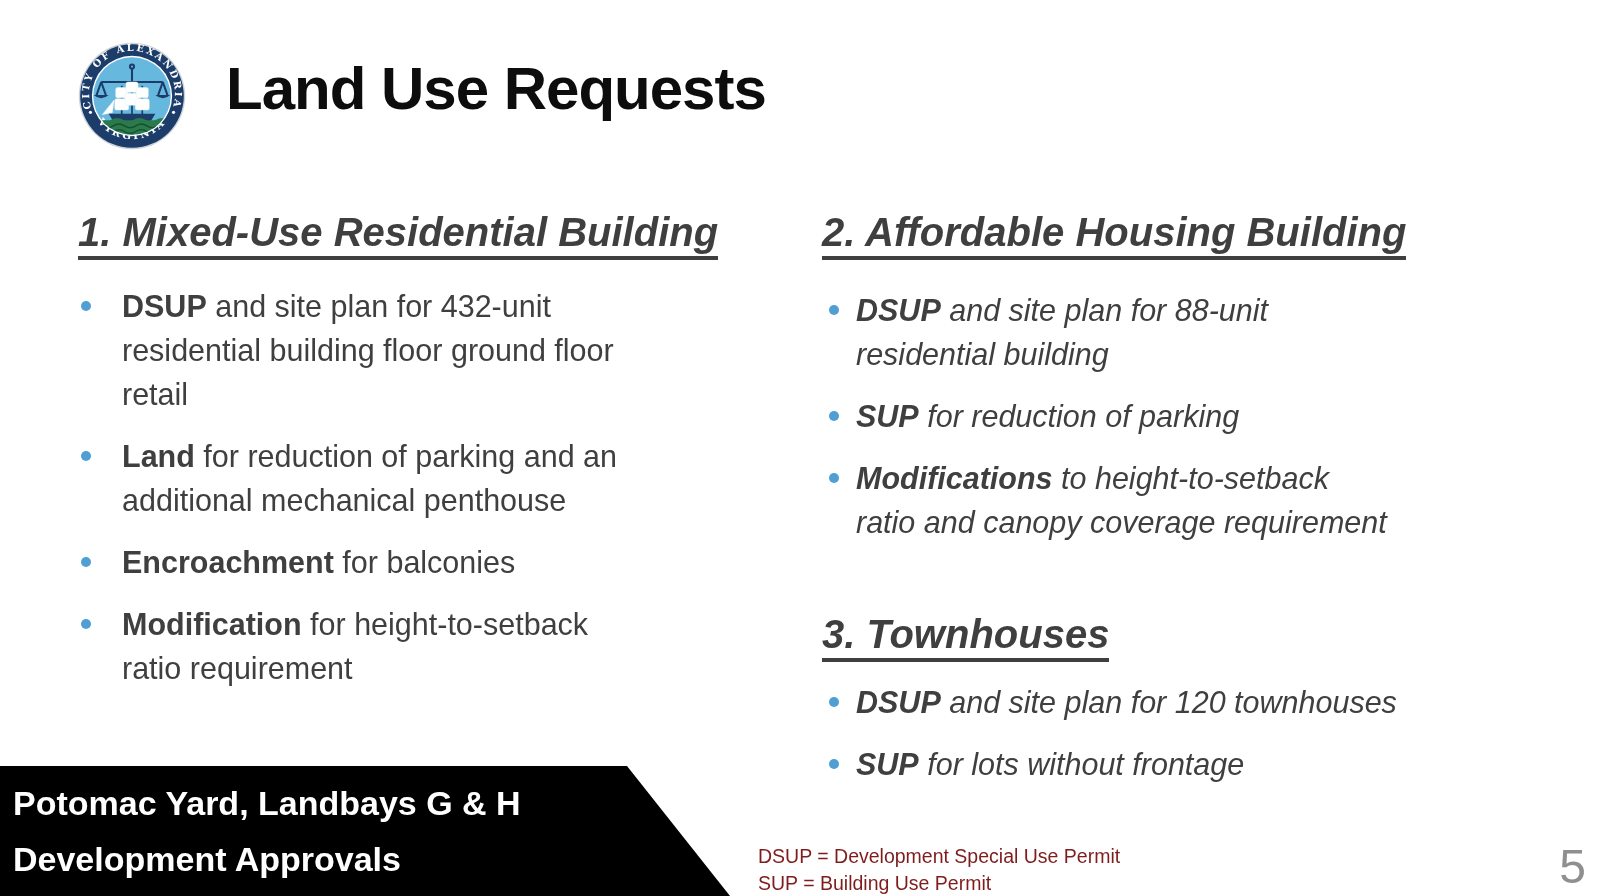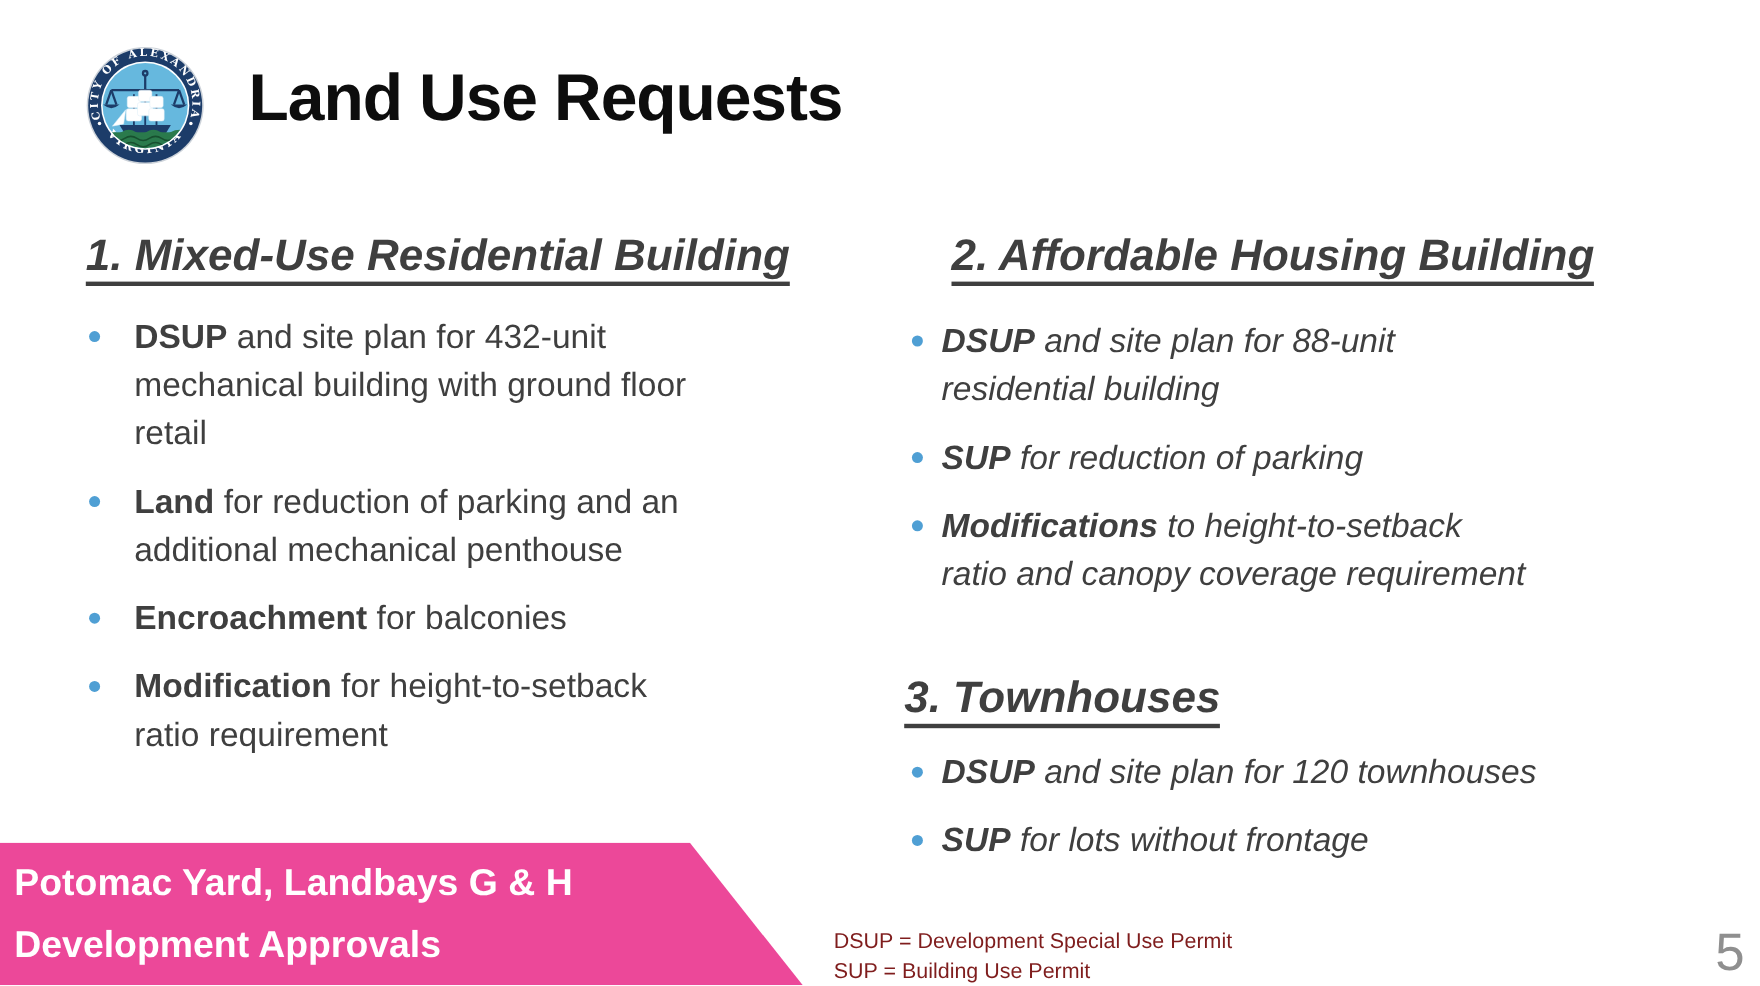--- a/index.html
+++ b/index.html
@@ -42,21 +42,21 @@
   .section h2 {
     margin: 0;
     font-size: 40px;
     line-height: 44px;
     font-weight: bold;
     color: #3f3f3f;
     white-space: nowrap;
     font-style: italic;
   }
   .sec-1 h2 { margin-bottom: 24px; }
-  .sec-2 h2 { margin-bottom: 28px; margin-left: 43px; }
+  .sec-2 h2 { margin-bottom: 28px; }
   .sec-3 h2 { margin-bottom: 18px; }
   .section h2 .u {
     display: inline-block;
     border-bottom: 4px solid #3f3f3f;
     padding-bottom: 2px;
   }
 
   .bullet {
     position: relative;
     padding-left: 44px;
@@ -78,21 +78,21 @@
   .bullet .line { white-space: nowrap; }
   .bullet .b { font-weight: bold; }
 
   
   .banner {
     position: absolute;
     left: 0;
     top: 766px;
     width: 730px;
     height: 130px;
-    background: #ec4899;
+    background: #000000;
     clip-path: polygon(0 0, 627px 0, 730px 130px, 0 130px);
     color: #ffffff;
     font-weight: bold;
     font-size: 34px;
     line-height: 56px;
     padding: 9px 0 0 13px;
     box-sizing: border-box;
     white-space: nowrap;
   }
 
@@ -180,21 +180,21 @@
   </svg>
 
   <div class="title">Land Use Requests</div>
 
   <div class="section sec-1">
     <h2><span class="u">1. Mixed-Use Residential Building</span></h2>
 
     <div class="bullet">
       <span class="dot"></span>
       <div class="line"><span class="b">DSUP</span><span> and site plan for 432-unit</span></div>
-      <div class="line"><span>mechanical building with ground floor</span></div>
+      <div class="line"><span>residential building floor ground floor</span></div>
       <div class="line"><span>retail</span></div>
     </div>
 
     <div class="bullet">
       <span class="dot"></span>
       <div class="line"><span class="b">Land</span><span> for reduction of parking and an</span></div>
       <div class="line"><span>additional mechanical penthouse</span></div>
     </div>
 
     <div class="bullet">

